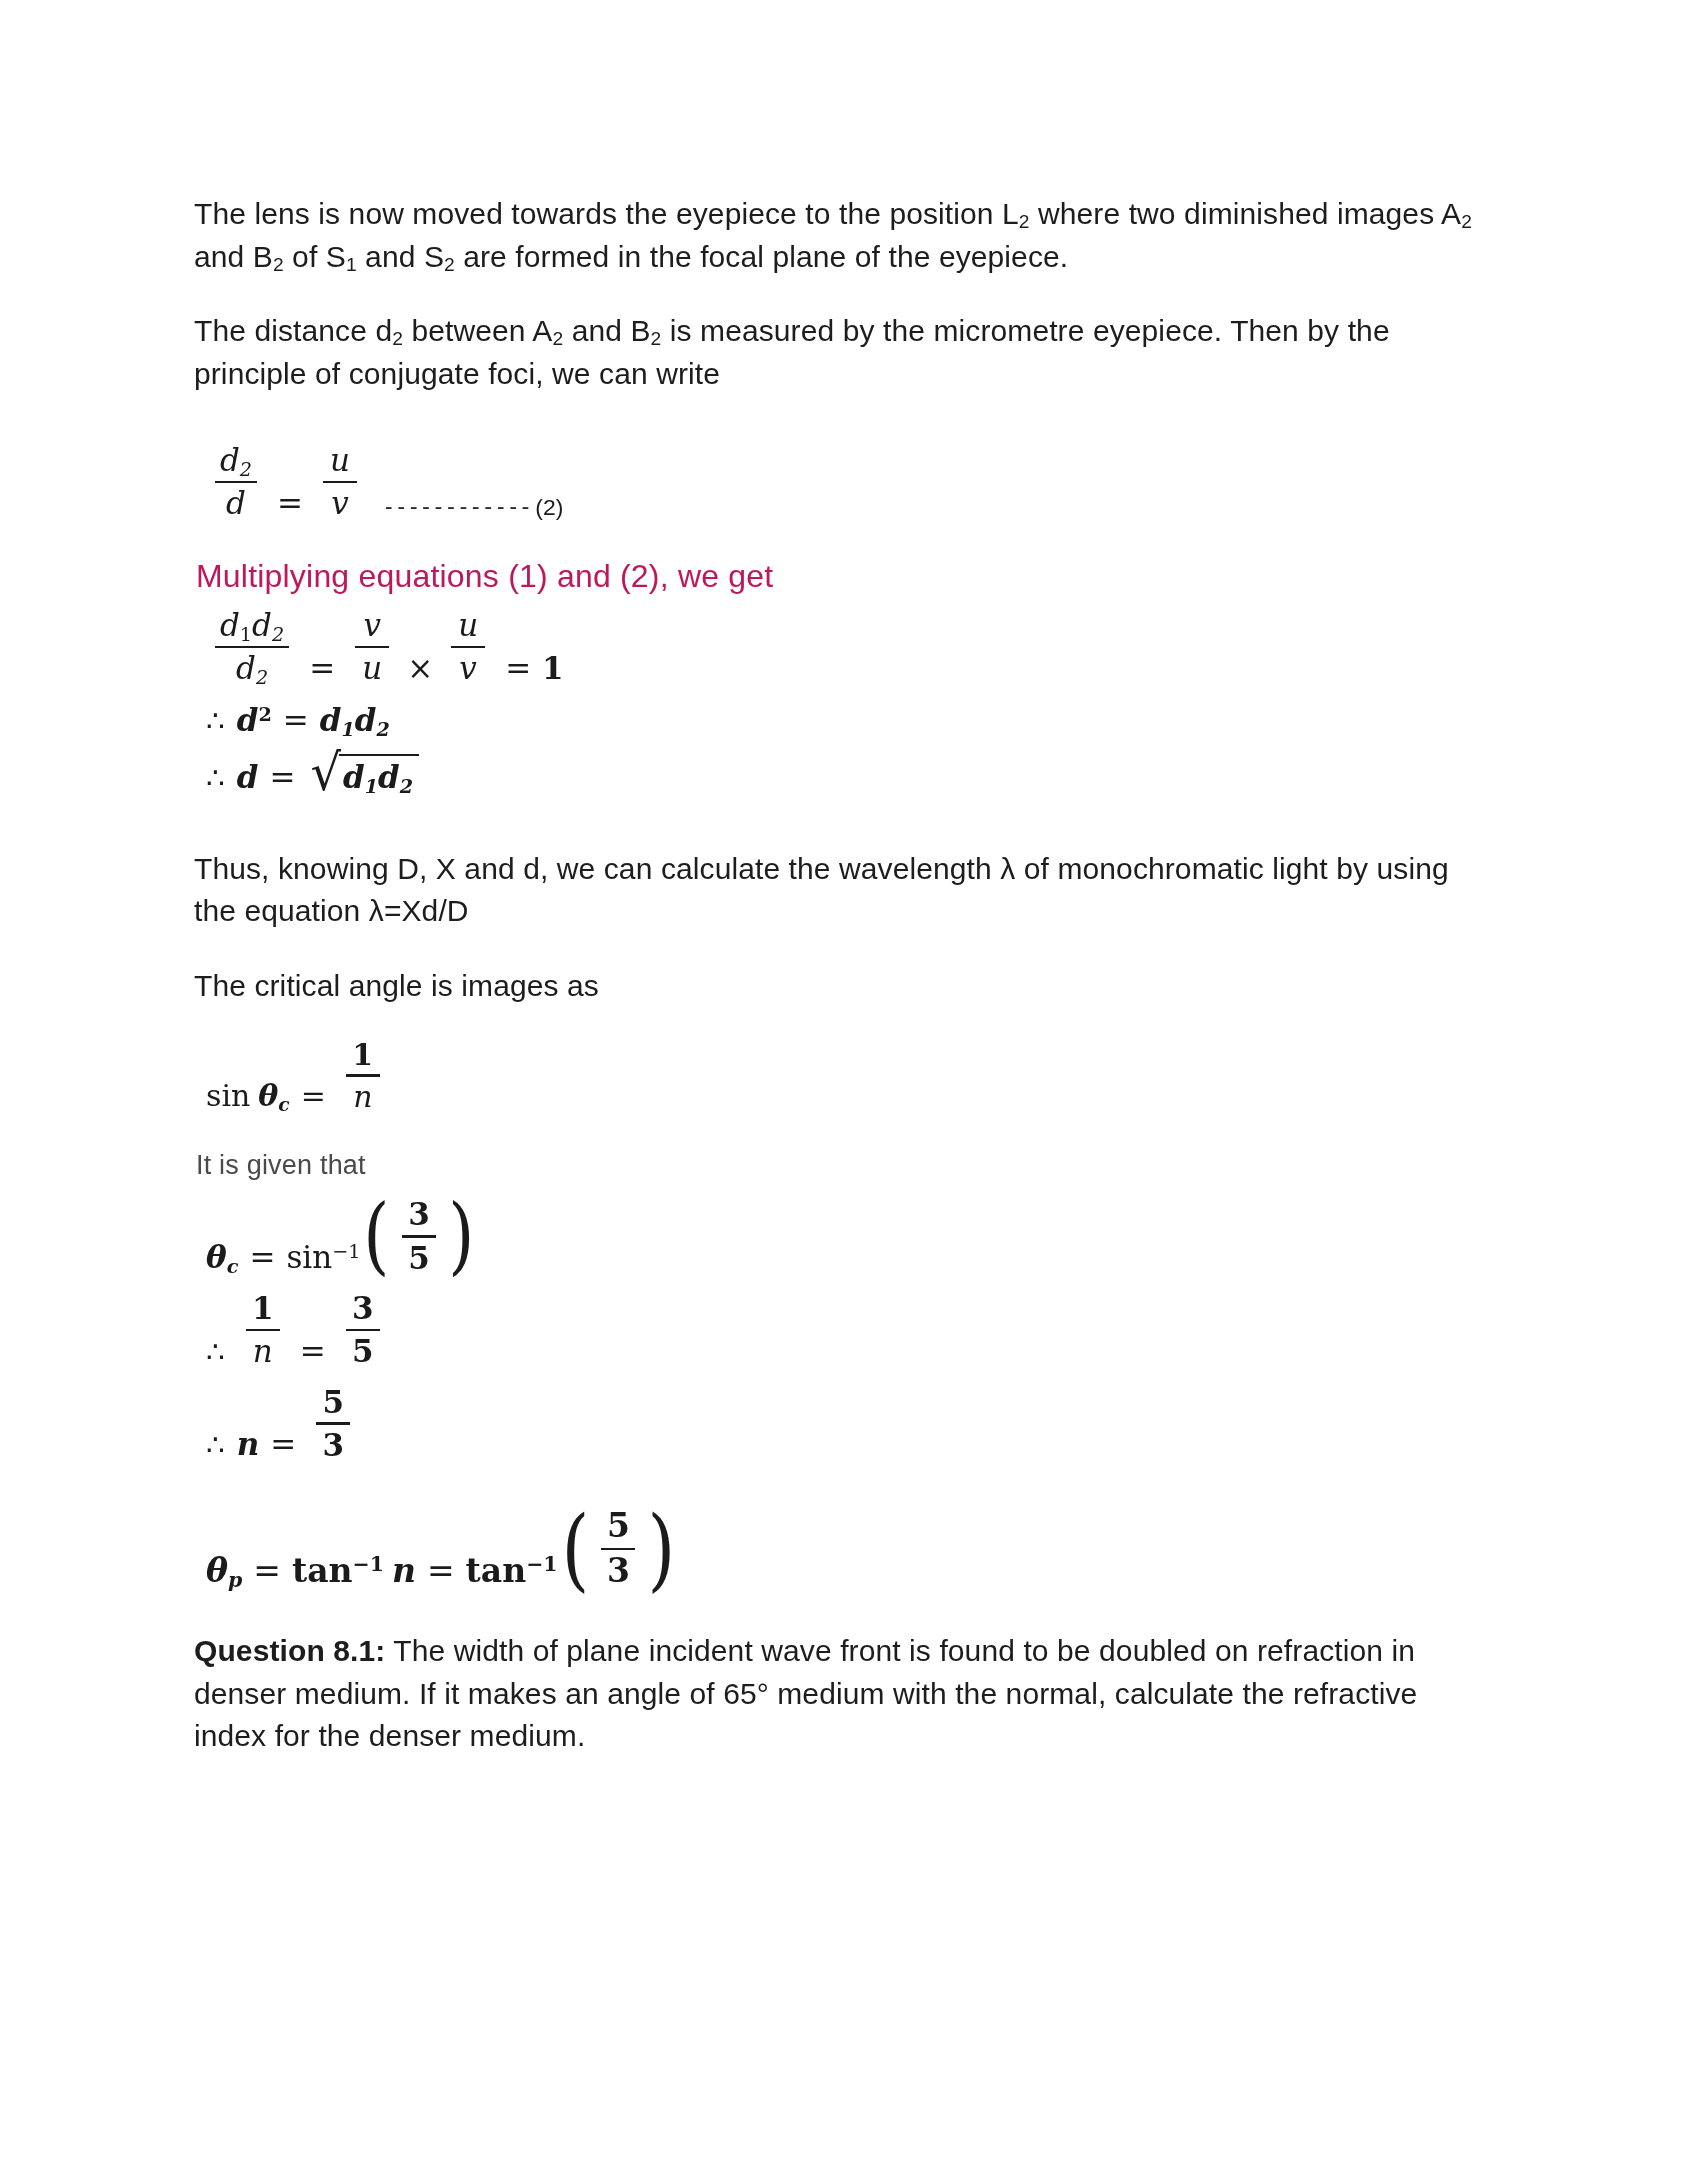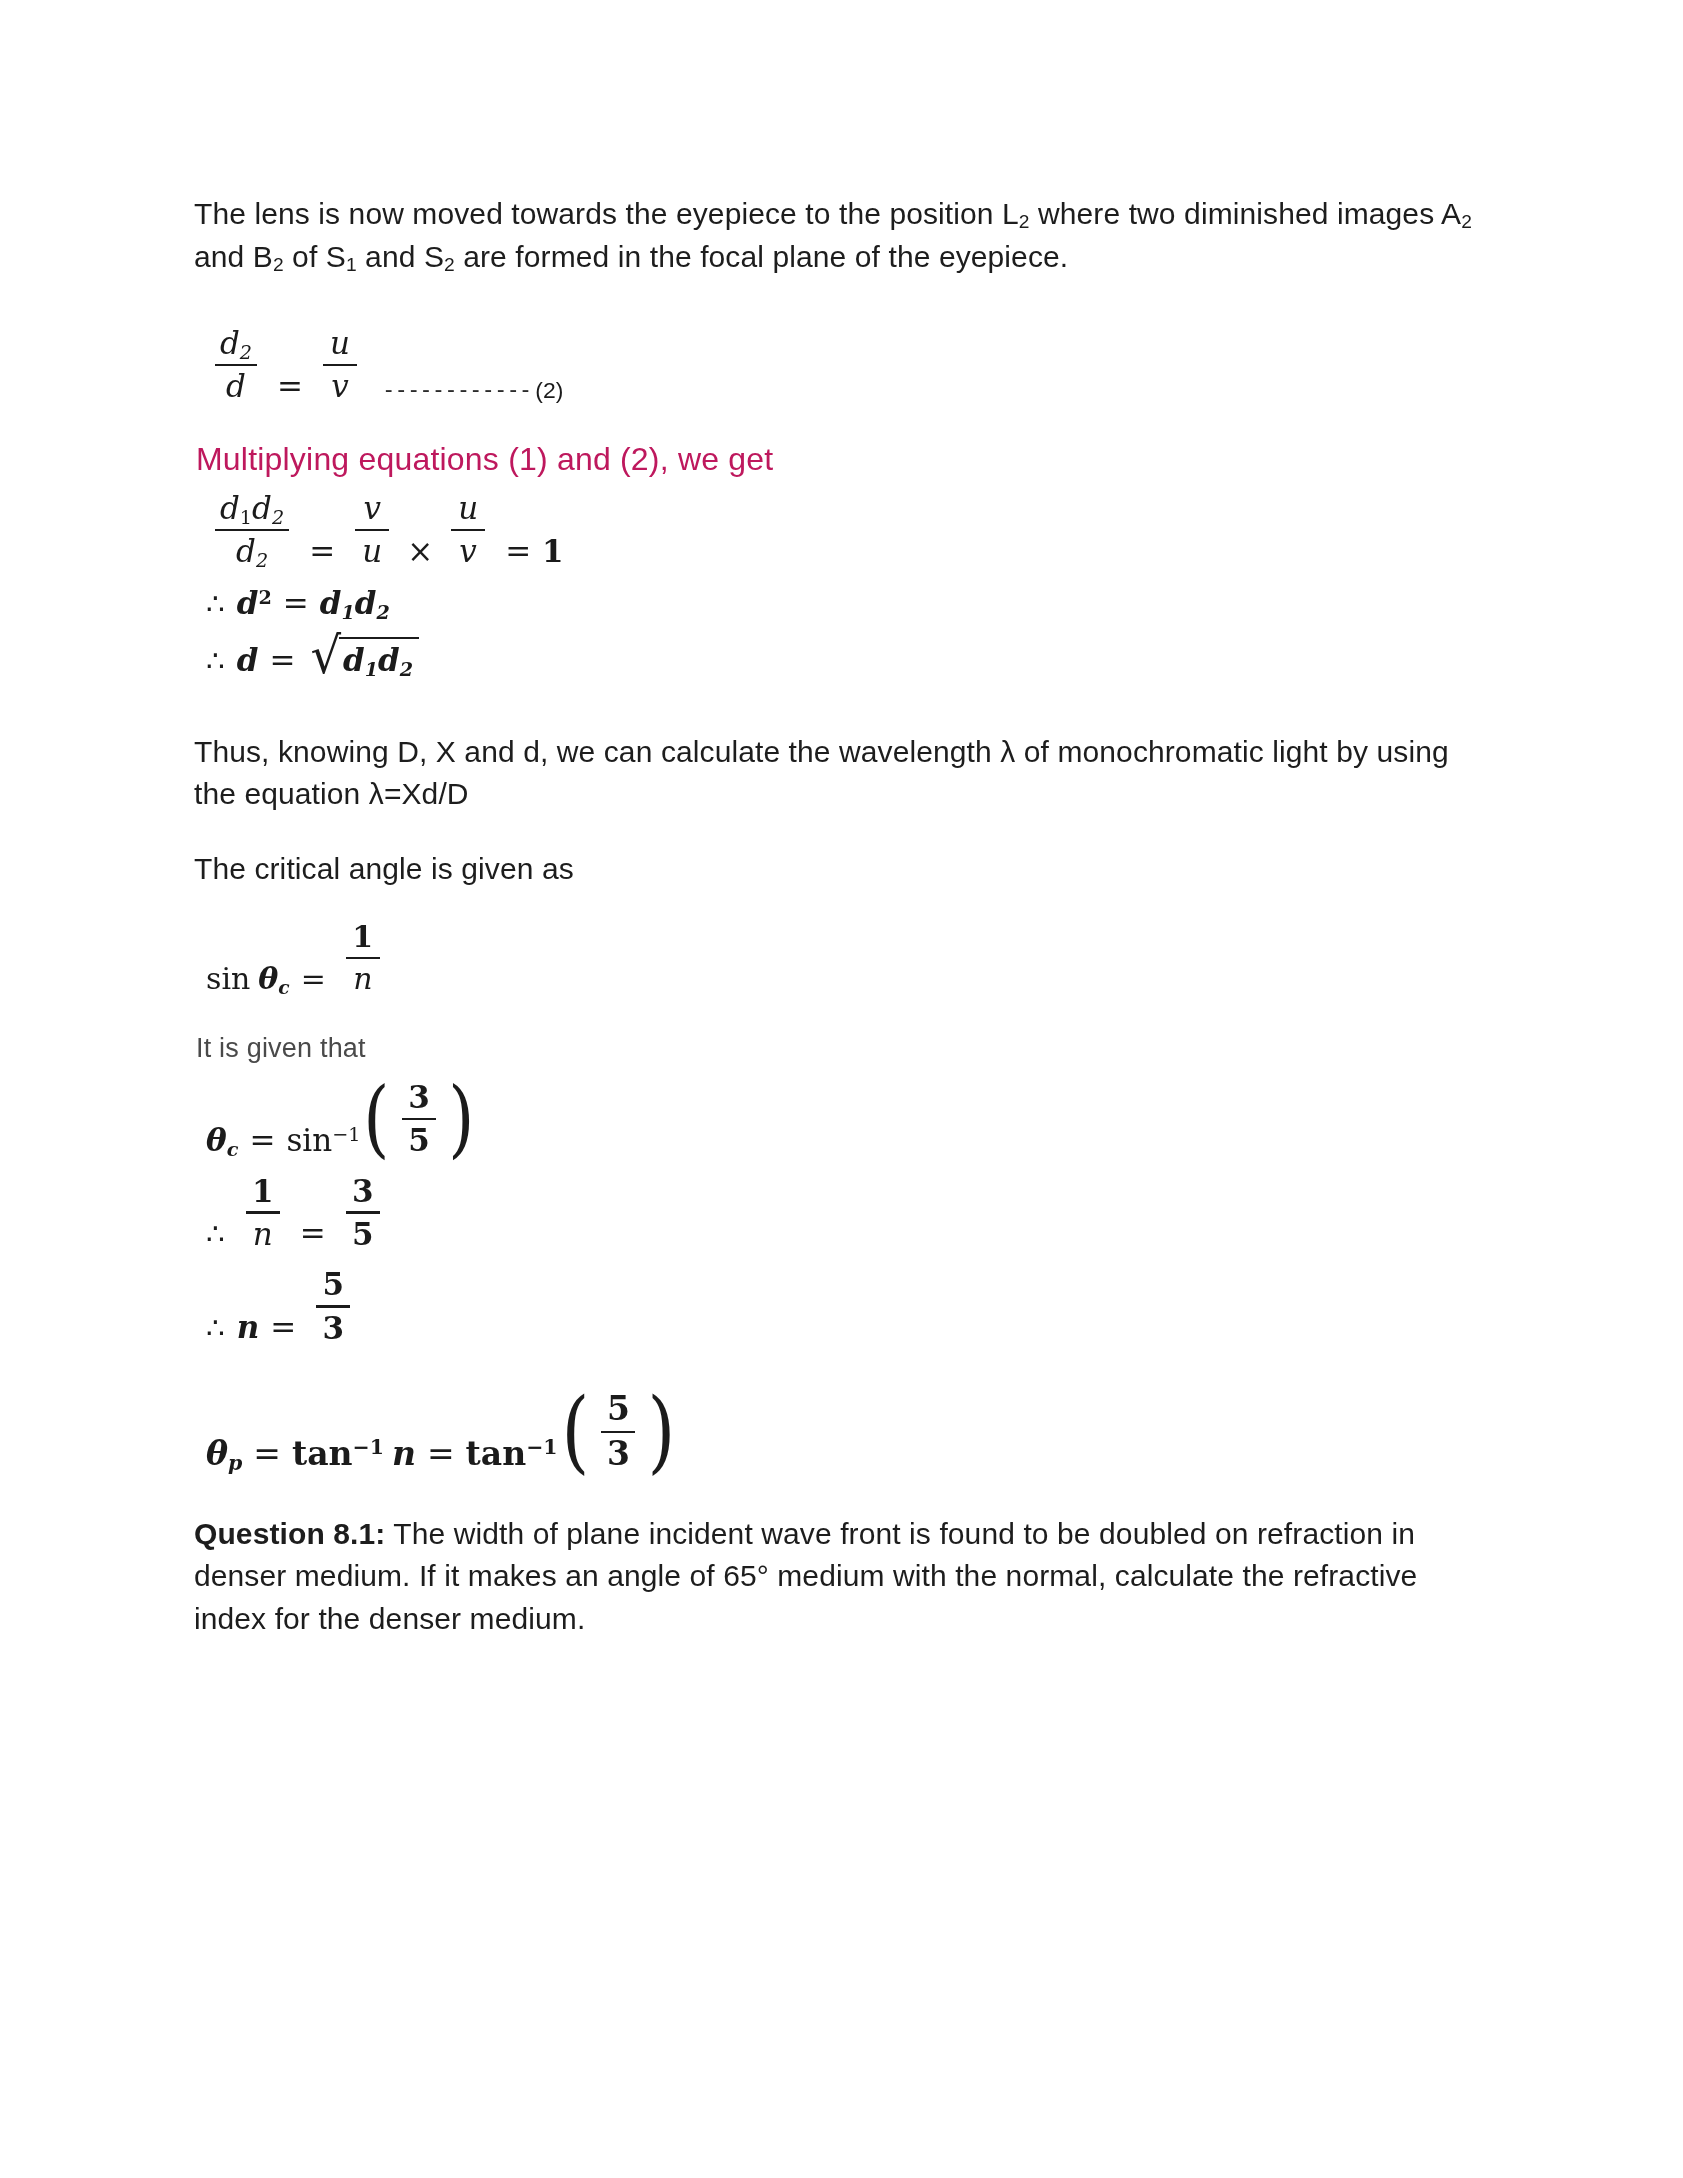--- a/index.html
+++ b/index.html
@@ -188,20 +188,21 @@
   .gap-lg { height: 53px; }
 </style>
 </head>
 <body>
 
 <div class="page">
   <div class="content">
 
     <p class="para"><span>The lens is now moved towards the eyepiece to the position L</span><sub>2</sub><span> where two diminished images A</span><sub>2</sub><span> and B</span><sub>2</sub><span> of S</span><sub>1</sub><span> and S</span><sub>2</sub><span> are formed in the focal plane of the eyepiece.</span></p>
 
+    <p class="para"><span>The distance d</span><sub>2</sub><span> between A</span><sub>2</sub><span> and B</span><sub>2</sub><span> is measured by the micrometre eyepiece. Then by the principle of conjugate foci, we can write</span></p>
 
     <div class="gap-sm"></div>
 
     <div class="math" style="margin-left:12px;font-size:31px;">
       <span class="mathrow">
         <span class="frac">
           <span class="num it"><span>d</span><span class="sub">2</span></span>
           <span class="bar"></span>
           <span class="den it">d</span>
         </span>
@@ -266,21 +267,21 @@
           <span class="sign">√</span>
           <span class="radicand it" style="font-weight:bold;"><span>d</span><span class="sub">1</span><span>d</span><span class="sub">2</span></span>
         </span>
       </span>
     </div>
 
     <div class="gap-lg"></div>
 
     <p class="para">Thus, knowing D, X and d, we can calculate the wavelength λ of monochromatic light by using the equation λ=Xd/D</p>
 
-    <p class="para tight">The critical angle is given as</p>
+    <p class="para tight">The critical angle is images as</p>
 
     <div class="math" style="margin-left:12px;font-size:30px;">
       <span class="mathrow">
         <span style="font-style:normal;">sin</span>
         <span class="it" style="margin-left:8px;font-weight:bold;"><span>θ</span><span class="sub">c</span></span>
         <span class="op">=</span>
         <span class="frac">
           <span class="num" style="font-weight:bold;">1</span>
           <span class="bar"></span>
           <span class="den it">n</span>

